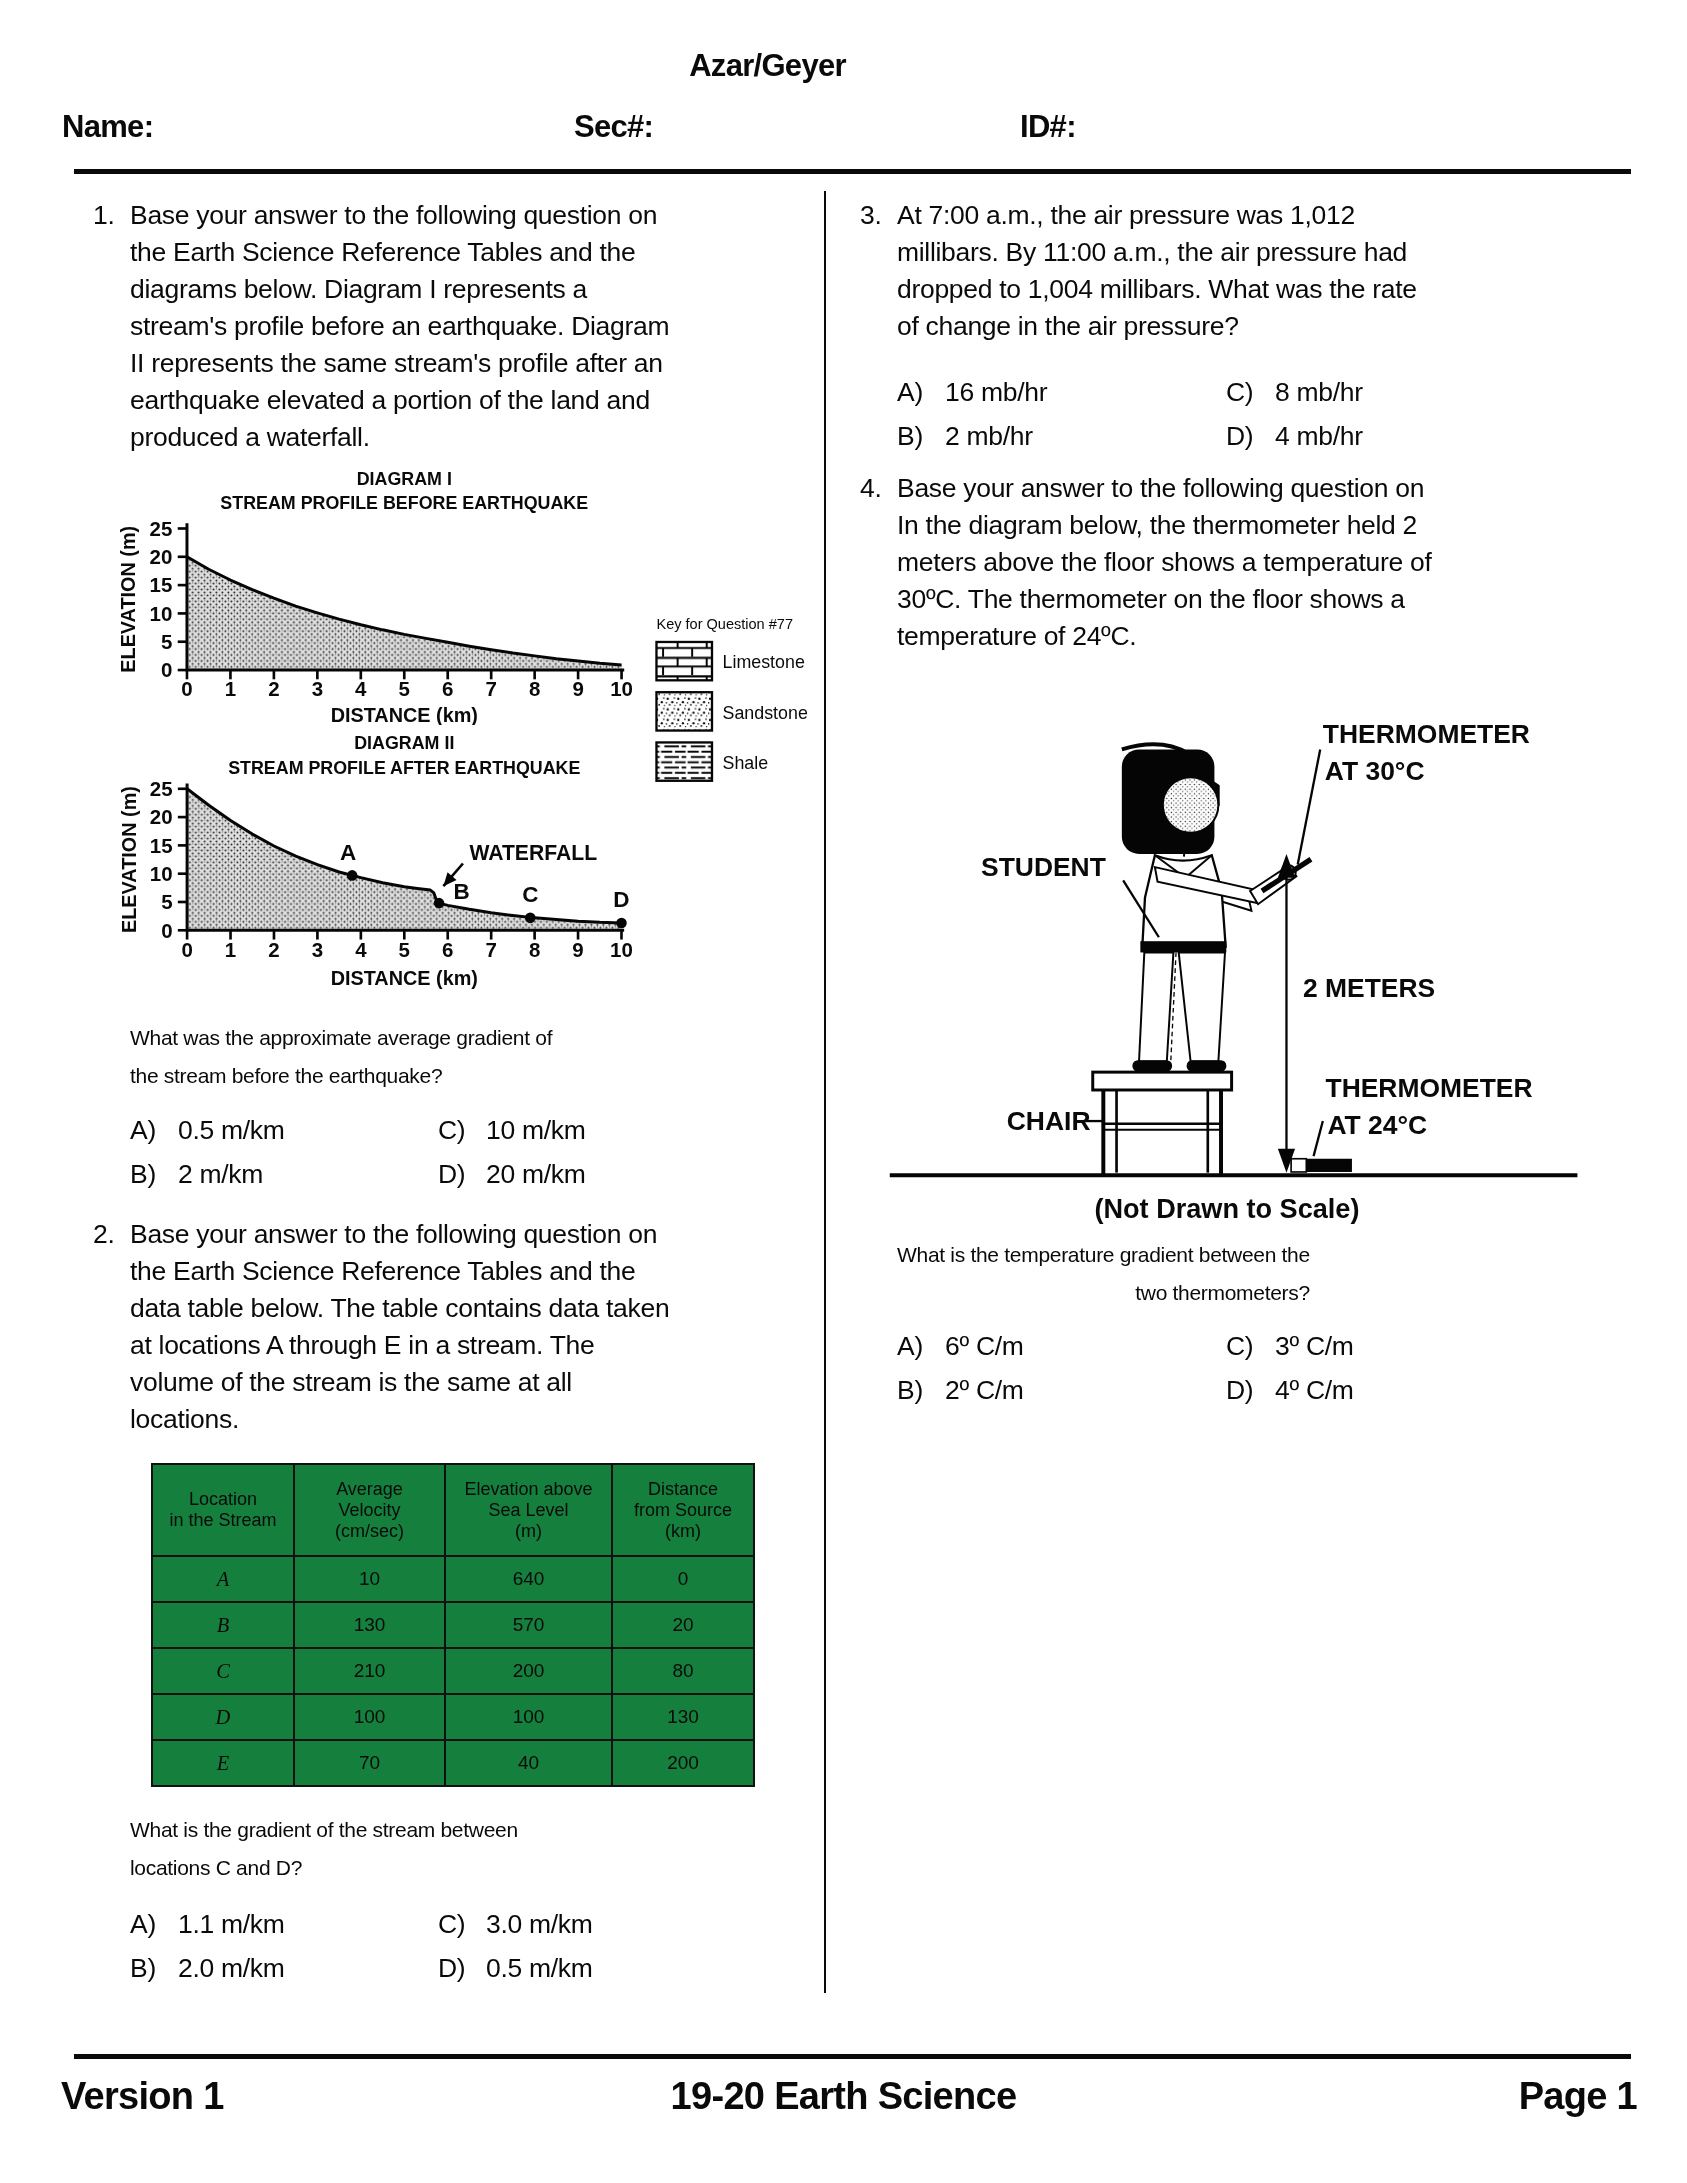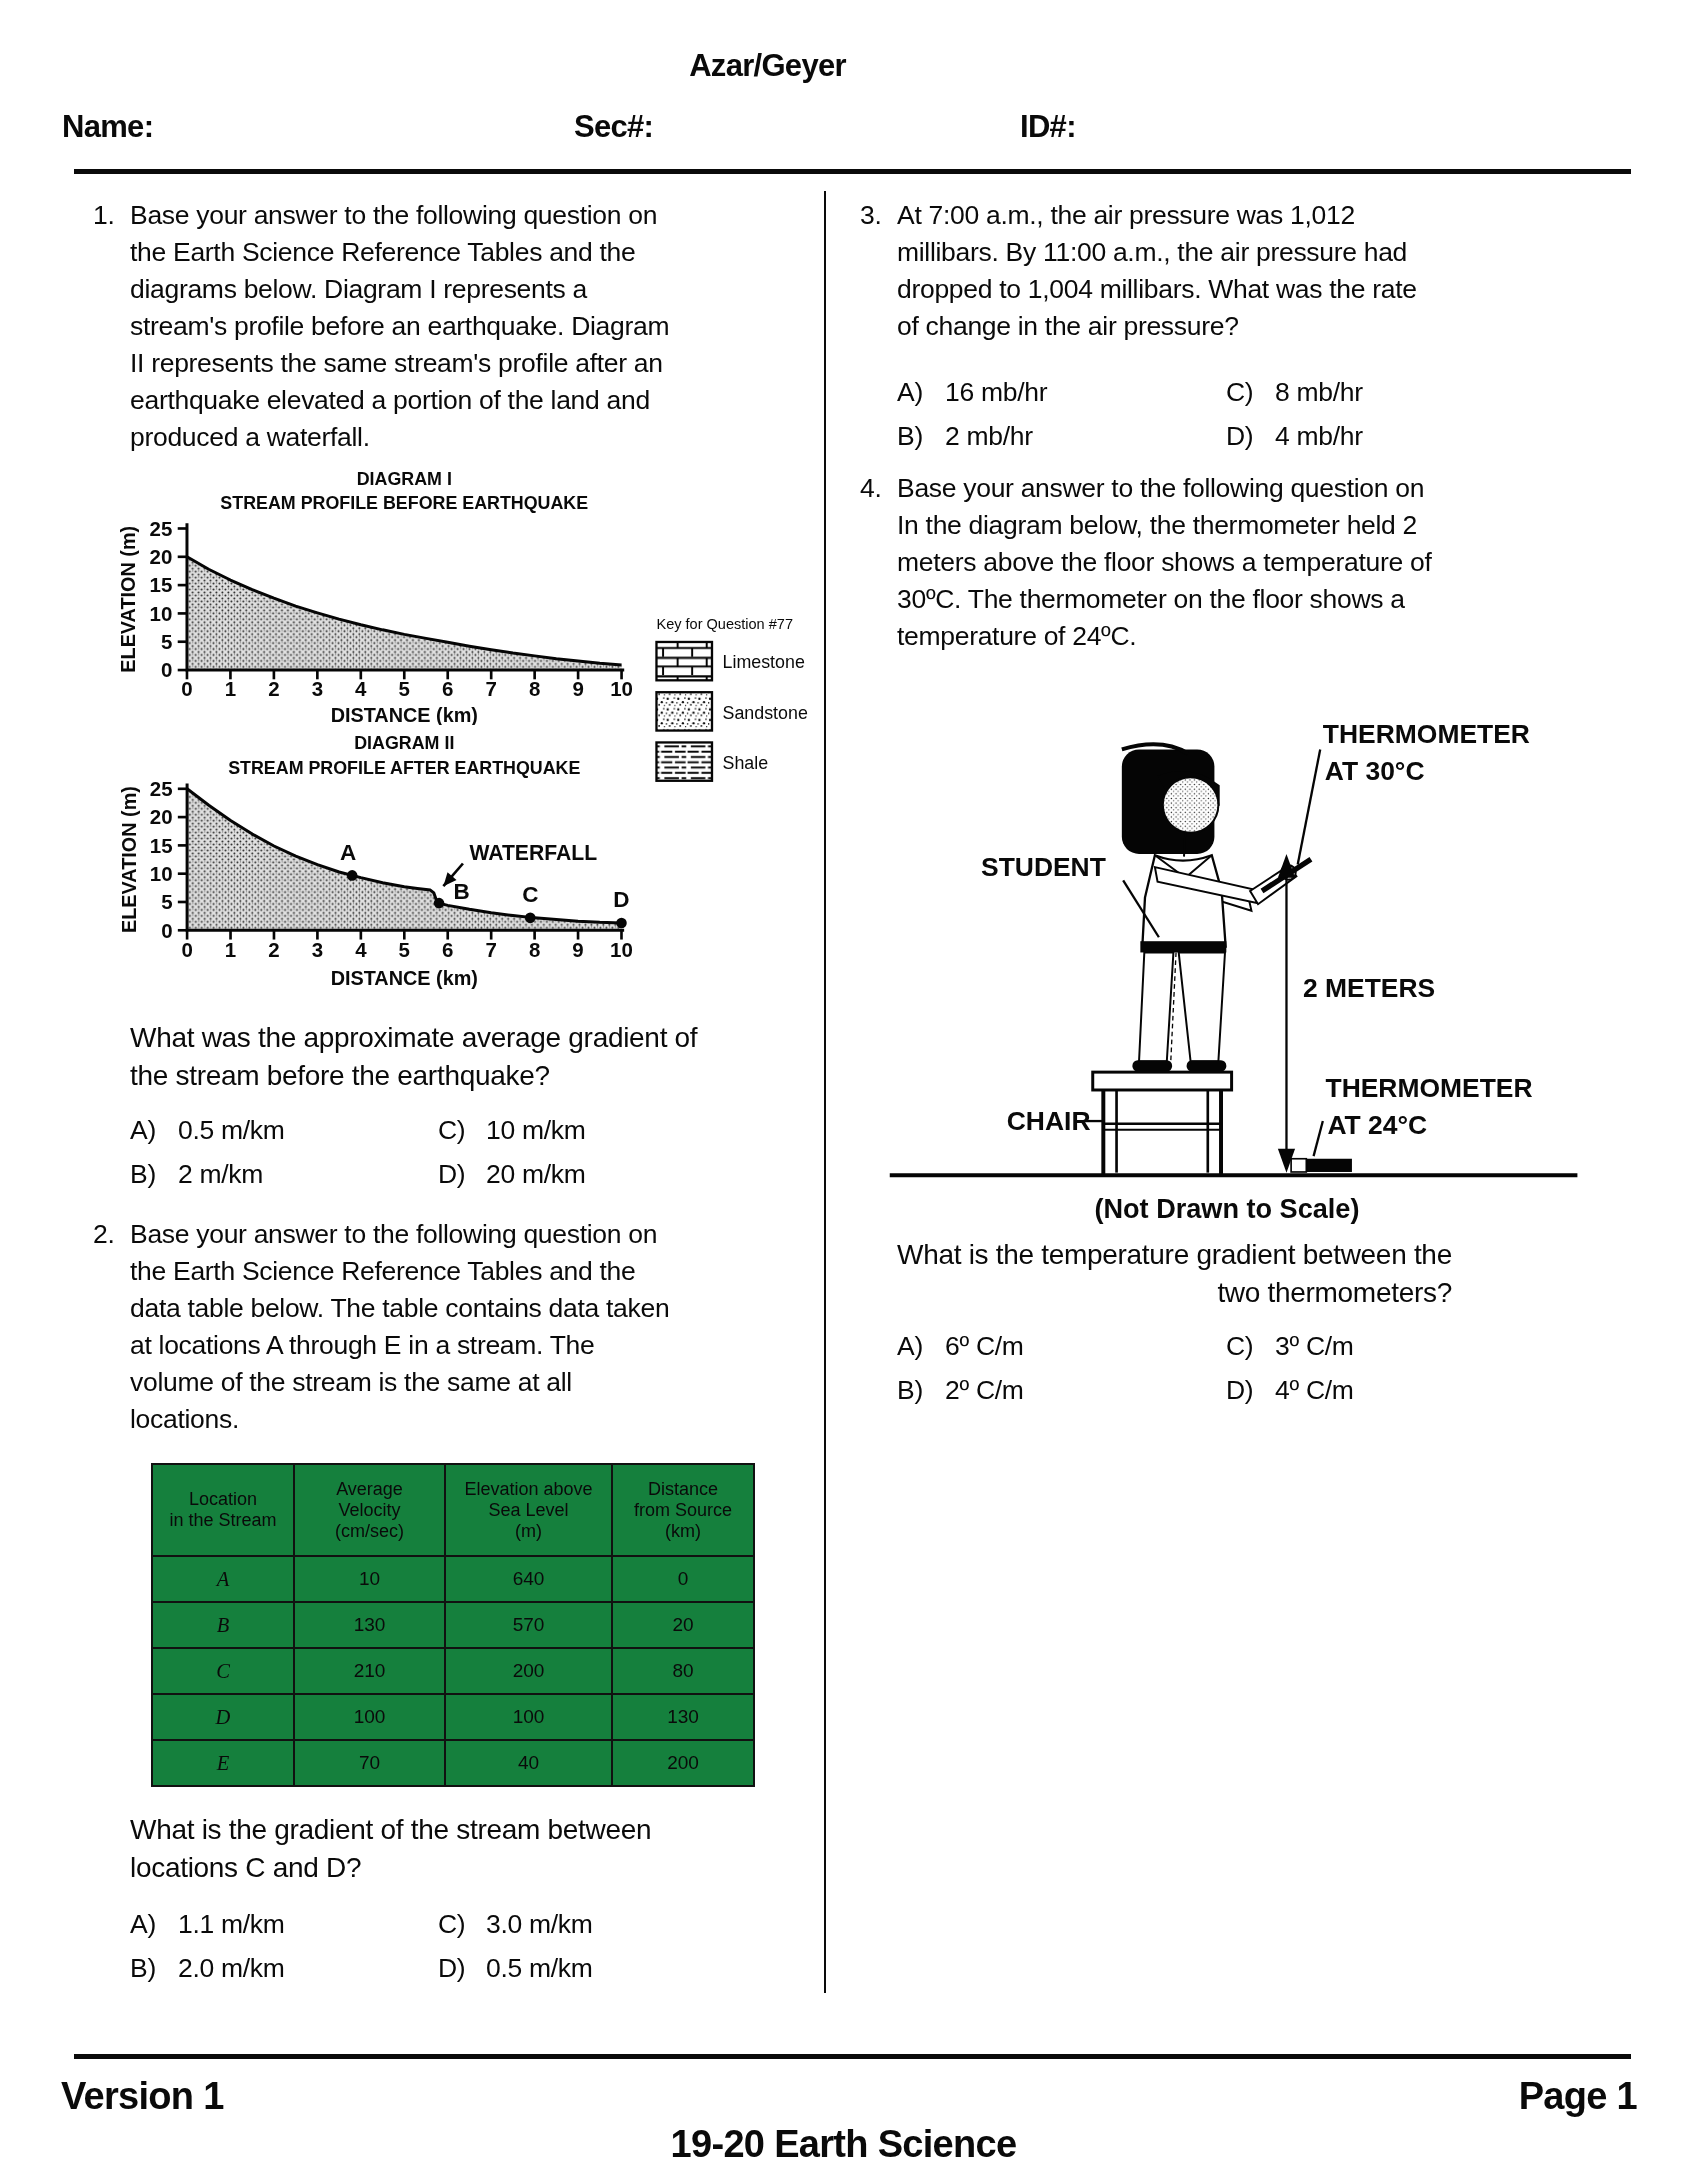--- a/index.html
+++ b/index.html
@@ -3,21 +3,21 @@
 <meta charset="utf-8">
 <style>
   html,body{margin:0;padding:0;background:#888;}
   .page{position:relative;width:1687px;height:2183px;background:#fff;color:#0a0a0a;
         font-family:"Liberation Sans",sans-serif;overflow:hidden;}
   .abs{position:absolute;}
   .hdr{font-weight:bold;font-size:31px;letter-spacing:-0.7px;}
   .rule{position:absolute;background:#0a0a0a;}
   .qnum{position:absolute;font-size:26.5px;line-height:37px;letter-spacing:-0.3px;}
   .stem{position:absolute;font-size:26.5px;line-height:37px;letter-spacing:-0.3px;white-space:nowrap;}
-  .prompt{position:absolute;font-size:28px;line-height:38px;letter-spacing:-0.3px;white-space:nowrap;}
+  .prompt{position:absolute;font-size:21px;line-height:38px;letter-spacing:-0.3px;white-space:nowrap;}
   .choice-row{position:absolute;height:37px;width:701px;}
   .choice-row span{position:absolute;font-size:26.5px;letter-spacing:-0.3px;white-space:nowrap;}
   svg text{font-family:"Liberation Sans",sans-serif;fill:#0a0a0a;}
   table.datatable{position:absolute;border-collapse:collapse;background:#15803d;}
   table.datatable th, table.datatable td{border:2px solid #111;text-align:center;vertical-align:middle;padding:0 5.3px;}
   table.datatable th{font-weight:normal;font-size:18px;line-height:21px;height:90px;}
   table.datatable td{font-size:19px;height:44px;}
   table.datatable td.loc{font-family:"Liberation Serif",serif;font-style:italic;font-size:20.5px;}
   .ftr{font-weight:bold;font-size:38px;letter-spacing:-0.7px;}
 </style>
@@ -370,17 +370,17 @@
   </div>
   <div class="choice-row" style="left:897px;top:1375px;">
     <span style="left:0;">B)</span>
     <span style="left:48px;">2º C/m</span>
     <span style="left:329px;">D)</span>
     <span style="left:378px;">4º C/m</span>
   </div>
 
   <div class="rule" style="left:74px;top:2054px;width:1557px;height:5.3px;"></div>
   <div class="abs ftr" style="left:61px;top:2075px;">Version 1</div>
-  <div class="abs ftr" style="left:0;top:2075px;width:1687px;text-align:center;margin-top:48px;">19-20 Earth Science</div>
+  <div class="abs ftr" style="left:0;top:2075px;width:1687px;text-align:center;">19-20 Earth Science</div>
   <div class="abs ftr" style="right:50px;top:2075px;">Page 1</div>
 
 </div>
 
 
 </body></html>

